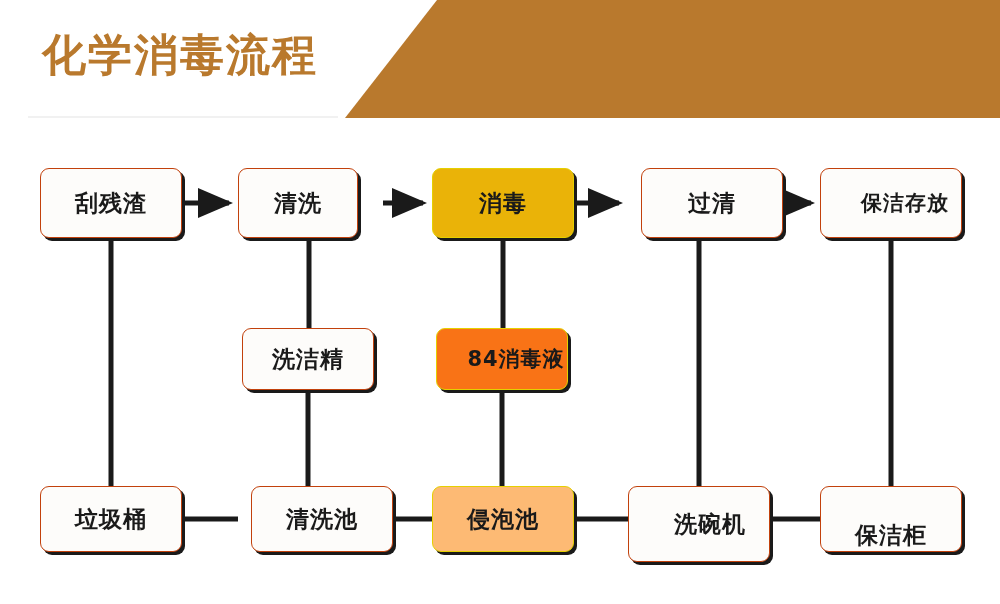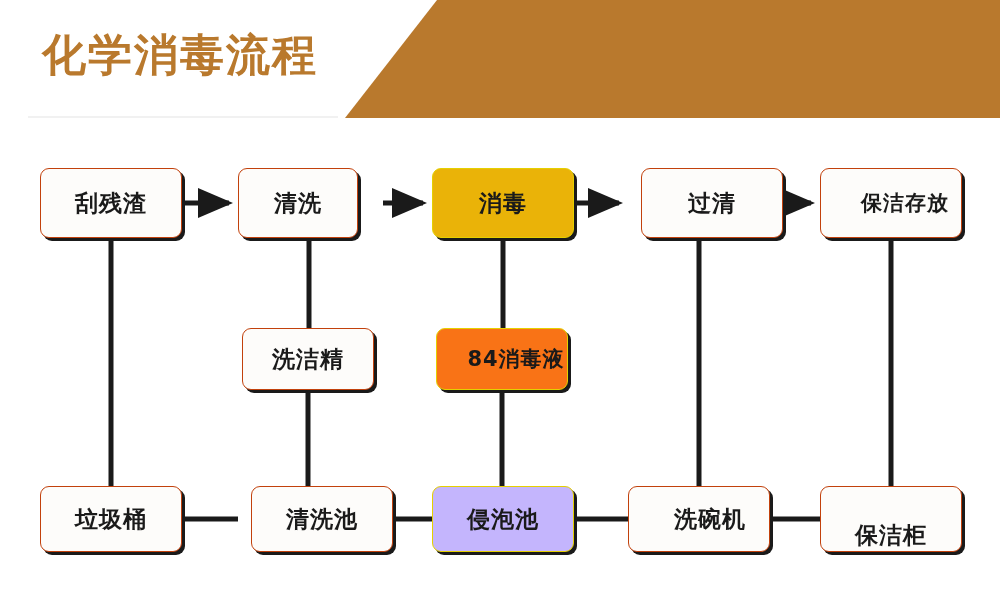--- a/index.html
+++ b/index.html
@@ -162,24 +162,24 @@
         </div>
         <div class="node highlight small-text" style="left: 436px; top: 328px; width: 132px; height: 62px; background: #f97316;">
           <span>84消毒液</span>
         </div>
         <div class="node" style="left: 40px; top: 486px; width: 142px; height: 66px;">
           <span>垃圾桶</span>
         </div>
         <div class="node" style="left: 251px; top: 486px; width: 142px; height: 66px;">
           <span>清洗池</span>
         </div>
-        <div class="node highlight" style="left: 432px; top: 486px; width: 142px; height: 66px; background: #c4b5fd;">
+        <div class="node highlight" style="left: 432px; top: 486px; width: 142px; height: 66px; background: #fdba74;">
           <span>侵泡池</span>
         </div>
-        <div class="node" style="left: 628px; top: 486px; width: 142px; height: 66px; padding-left: 22px;">
+        <div class="node" style="left: 628px; top: 486px; width: 142px; height: 76px; padding-left: 22px;">
           <span>洗碗机</span>
         </div>
         <div class="node" style="left: 820px; top: 486px; width: 142px; height: 66px; align-items: flex-end;">
           <span>保洁柜</span>
         </div>
       </div>
   </div>
 
 </div>
 

